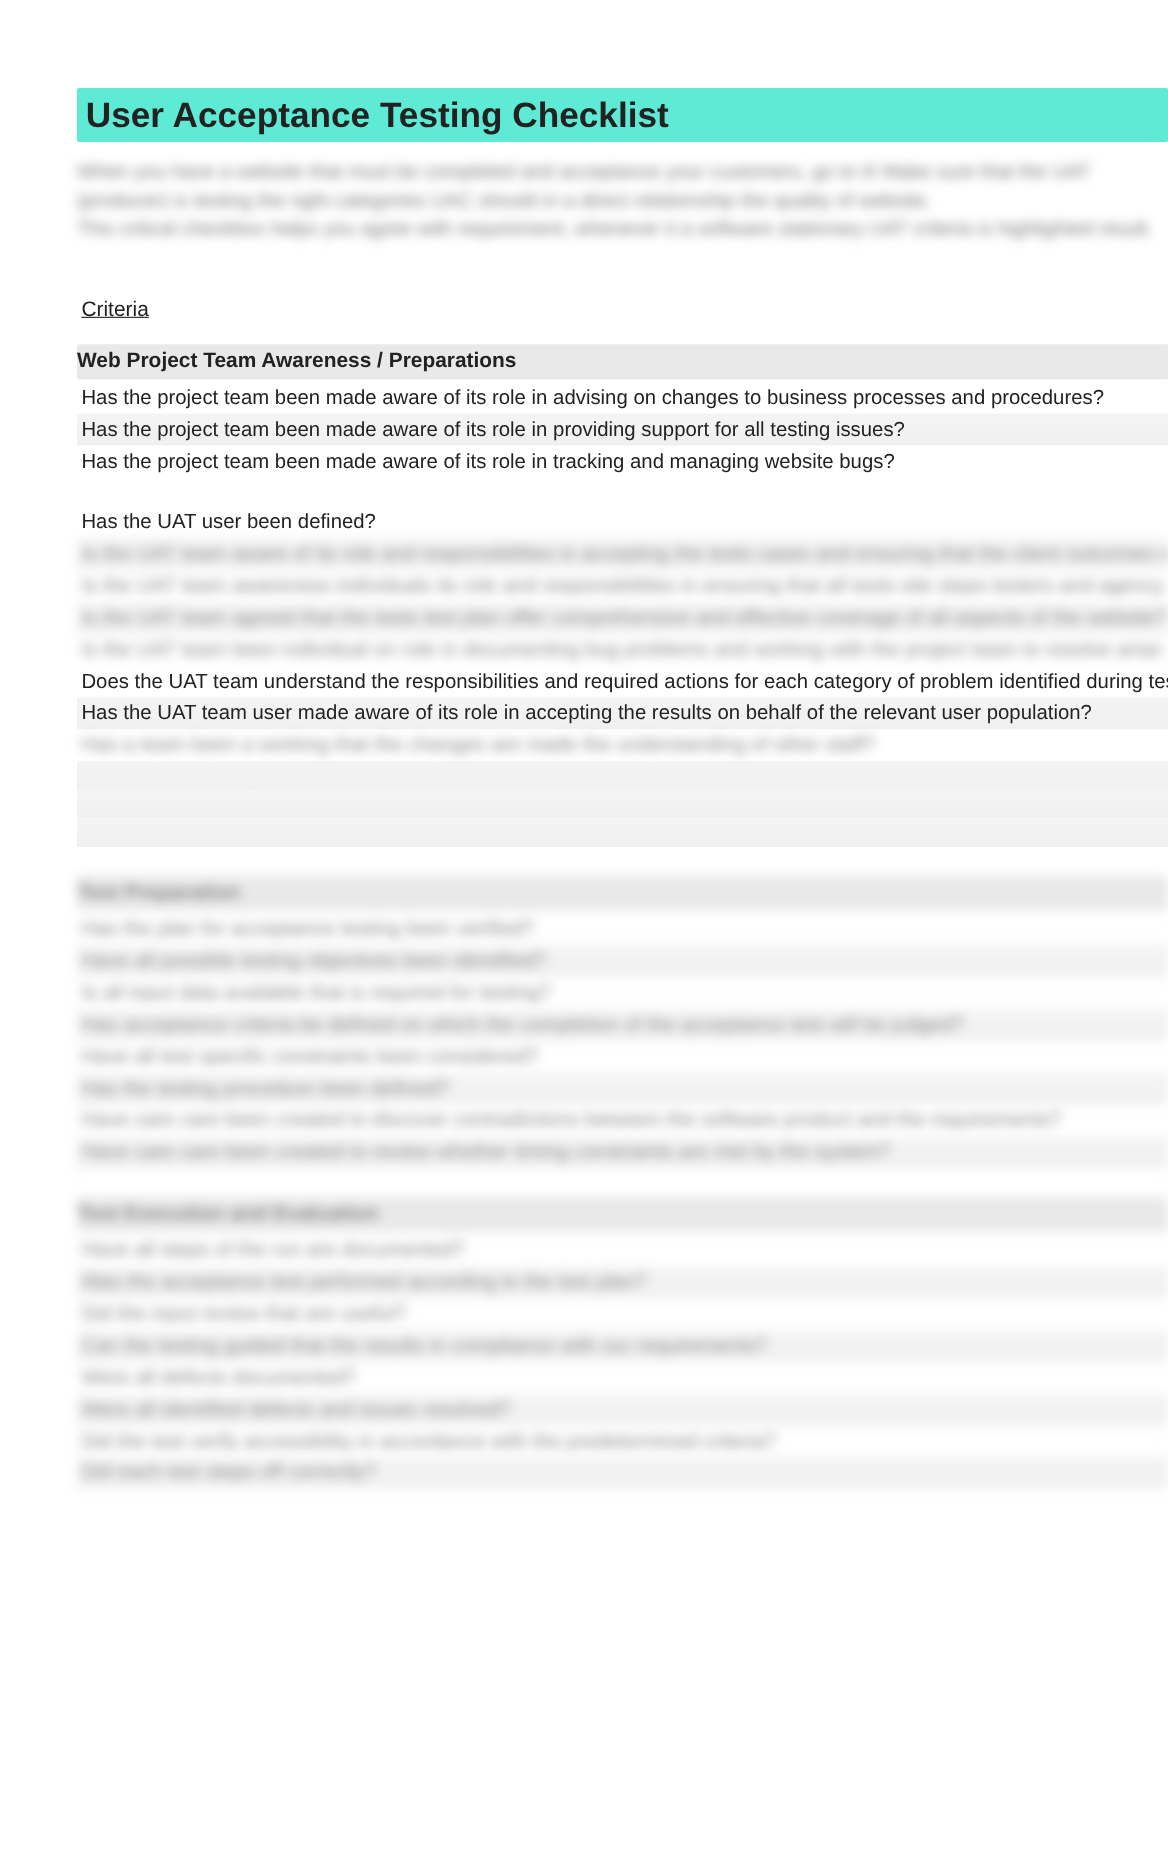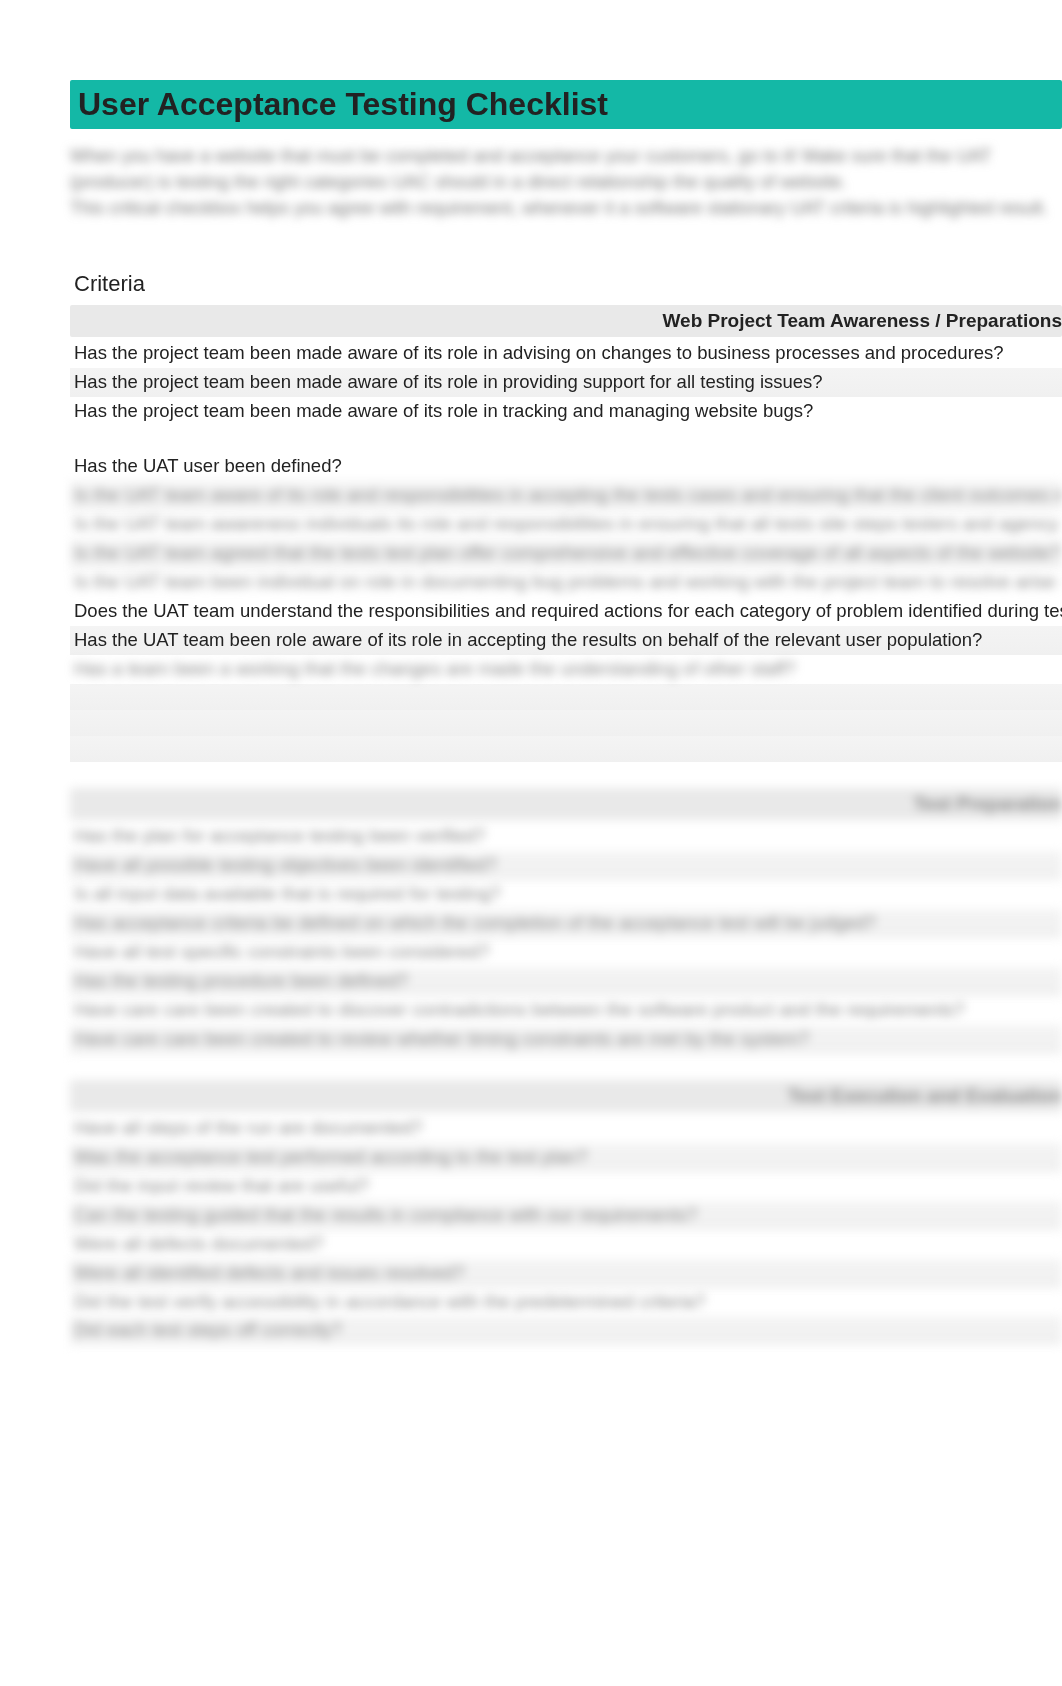--- a/index.html
+++ b/index.html
@@ -9,43 +9,44 @@
     font-family: Arial, Helvetica, sans-serif;
     font-size: 18px;
     color: #222;
     width: 1062px;
   }
   .page {
     padding: 80px 0 40px 70px;
     width: 992px;
   }
   .title {
-    background: #14b8a6;
+    background: #5eead4;
     font-size: 32px;
     font-weight: bold;
     padding: 6px 8px;
     margin-bottom: 14px;
     border-radius: 2px;
   }
   .intro {
     filter: blur(5px);
     color: #7a7a7a;
     line-height: 1.45;
     margin-bottom: 50px;
     font-size: 18px;
   }
   .criteria {
-    font-size: 22px;
-    margin-bottom: 8px;
+    font-size: 19px;
+    margin-bottom: 20px;
     padding-left: 4px;
+    text-decoration: underline;
   }
   .section {
     background: #e9e9e9;
     font-weight: bold;
-    text-align: right;
+    text-align: left;
     padding: 5px 0;
     font-size: 19px;
     margin-bottom: 2px;
     border-radius: 2px;
   }
   .row {
     font-size: 18.5px;
     padding: 2px 0 2px 4px;
     line-height: 1.35;
     white-space: nowrap;
@@ -91,21 +92,21 @@
     <div class="row">Has the project team been made aware of its role in tracking and managing website bugs?</div>
   </div>
 
   <div class="group">
     <div class="row">Has the UAT user been defined?</div>
     <div class="row stripe blur-line">Is the UAT team aware of its role and responsibilities in accepting the tests cases and ensuring that the client outcomes within site agreement?</div>
     <div class="row blur-line">Is the UAT team awareness individuals its role and responsibilities in ensuring that all tests site steps testers and agency related abilities?</div>
     <div class="row stripe blur-line">Is the UAT team agreed that the tests test plan offer comprehensive and effective coverage of all aspects of the website?</div>
     <div class="row blur-line">Is the UAT team been individual on role in documenting bug problems and working with the project team to resolve arise during testing?</div>
     <div class="row">Does the UAT team understand the responsibilities and required actions for each category of problem identified during testing?</div>
-    <div class="row stripe">Has the UAT team been role aware of its role in accepting the results on behalf of the relevant user population?</div>
+    <div class="row stripe">Has the UAT team user made aware of its role in accepting the results on behalf of the relevant user population?</div>
     <div class="row blur-line">Has a team been a working that the changes are made the understanding of other staff?</div>
     <div class="row stripe empty"></div>
     <div class="row stripe empty"></div>
     <div class="row stripe empty"></div>
   </div>
 
   <div class="group blurred">
     <div class="section">Test Preparation</div>
     <div class="row">Has the plan for acceptance testing been verified?</div>
     <div class="row stripe">Have all possible testing objectives been identified?</div>

